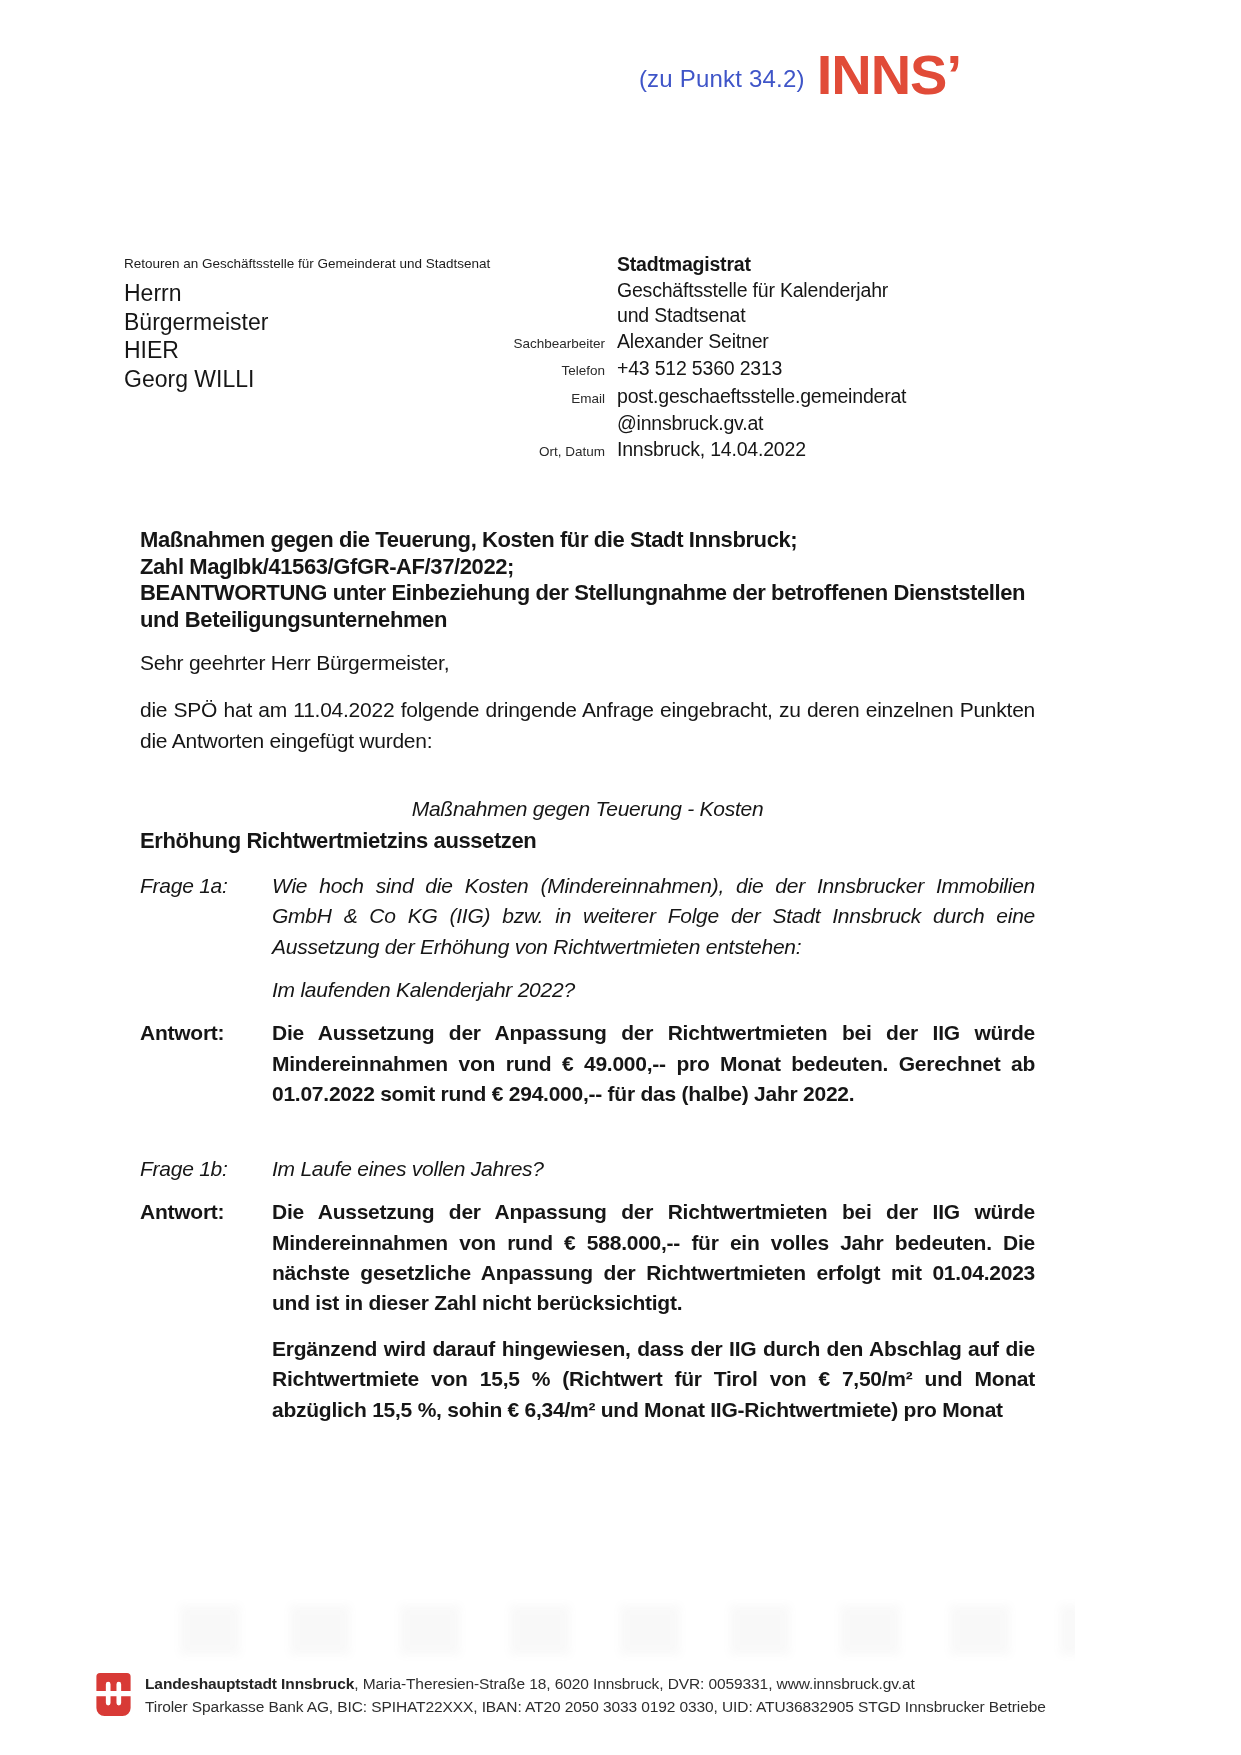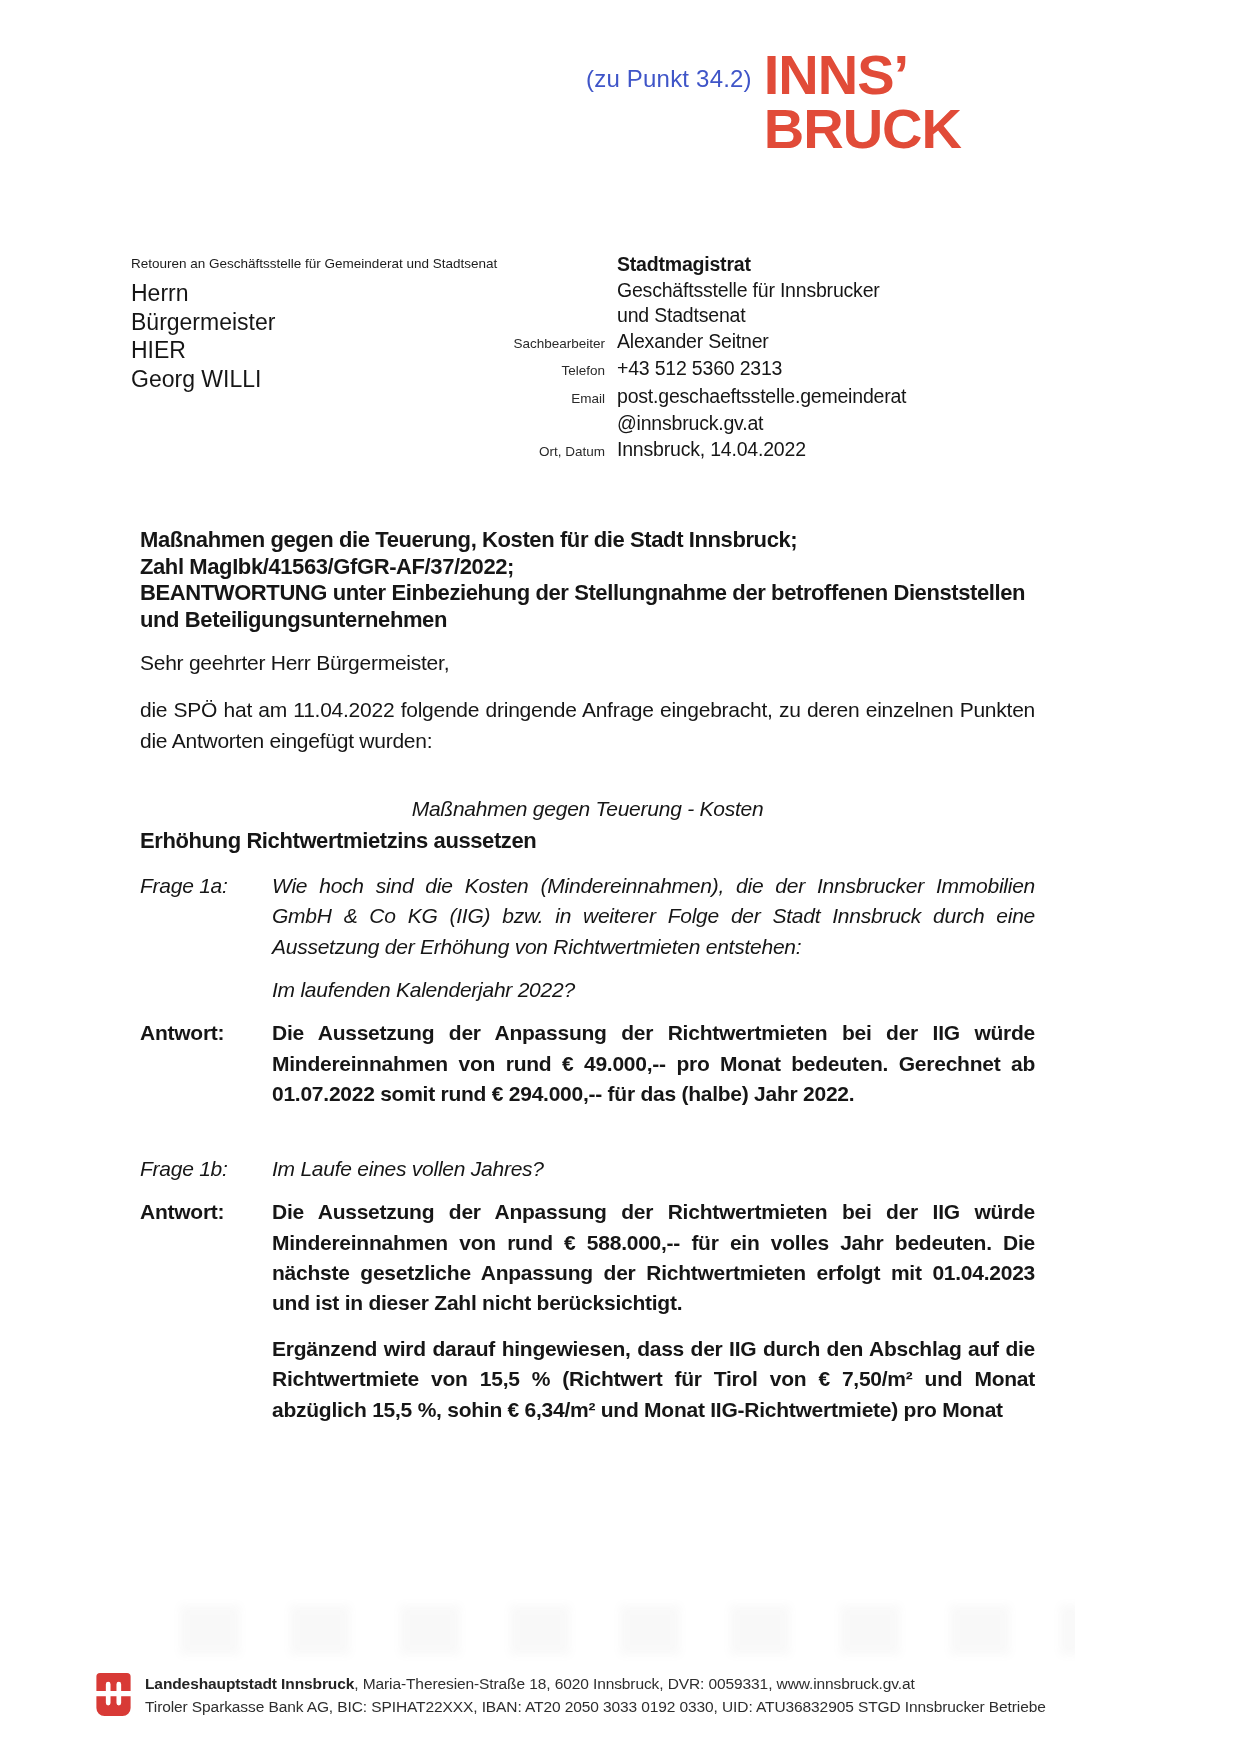--- a/index.html
+++ b/index.html
@@ -33,21 +33,21 @@
   .logo {
     text-align: left;
     color: #e14b38;
     font-weight: bold;
     font-size: 56px;
     line-height: 54px;
     letter-spacing: -1px;
   }
 
   
-  .recipient { position: absolute; left: 131px; top: 256px; }
+  .recipient { position: absolute; left: 124px; top: 256px; }
   .recipient .return-note { font-size: 13.5px; color: #1c1c1c; margin-bottom: 8px; }
   .recipient .addr-line { font-size: 23px; line-height: 28.5px; }
 
   
   .sender {
     position: absolute;
     left: 478px;
     top: 252px;
     width: 565px;
     display: grid;
@@ -140,37 +140,36 @@
 </style>
 </head>
 <body>
 
 <div class="page">
 
   <div class="header">
     <div class="point-ref">(zu Punkt 34.2)</div>
     <div class="logo">
       <div>INNS’</div>
-      <div>BRUCK</div>
     </div>
   </div>
 
   <div class="recipient">
     <div class="return-note">Retouren an Geschäftsstelle für Gemeinderat und Stadtsenat</div>
     <div class="addr-line">Herrn</div>
     <div class="addr-line">Bürgermeister</div>
     <div class="addr-line">HIER</div>
     <div class="addr-line">Georg WILLI</div>
   </div>
 
   <div class="sender">
     <div class="lbl"></div>
     <div class="val bold">Stadtmagistrat</div>
     <div class="lbl"></div>
-    <div class="val">Geschäftsstelle für Innsbrucker</div>
+    <div class="val">Geschäftsstelle für Kalenderjahr</div>
     <div class="lbl"></div>
     <div class="val">und Stadtsenat</div>
     <div class="lbl">Sachbearbeiter</div>
     <div class="val">Alexander Seitner</div>
     <div class="lbl">Telefon</div>
     <div class="val">+43 512 5360 2313</div>
     <div class="lbl">Email</div>
     <div class="val">post.geschaeftsstelle.gemeinderat</div>
     <div class="lbl"></div>
     <div class="val">@innsbruck.gv.at</div>

